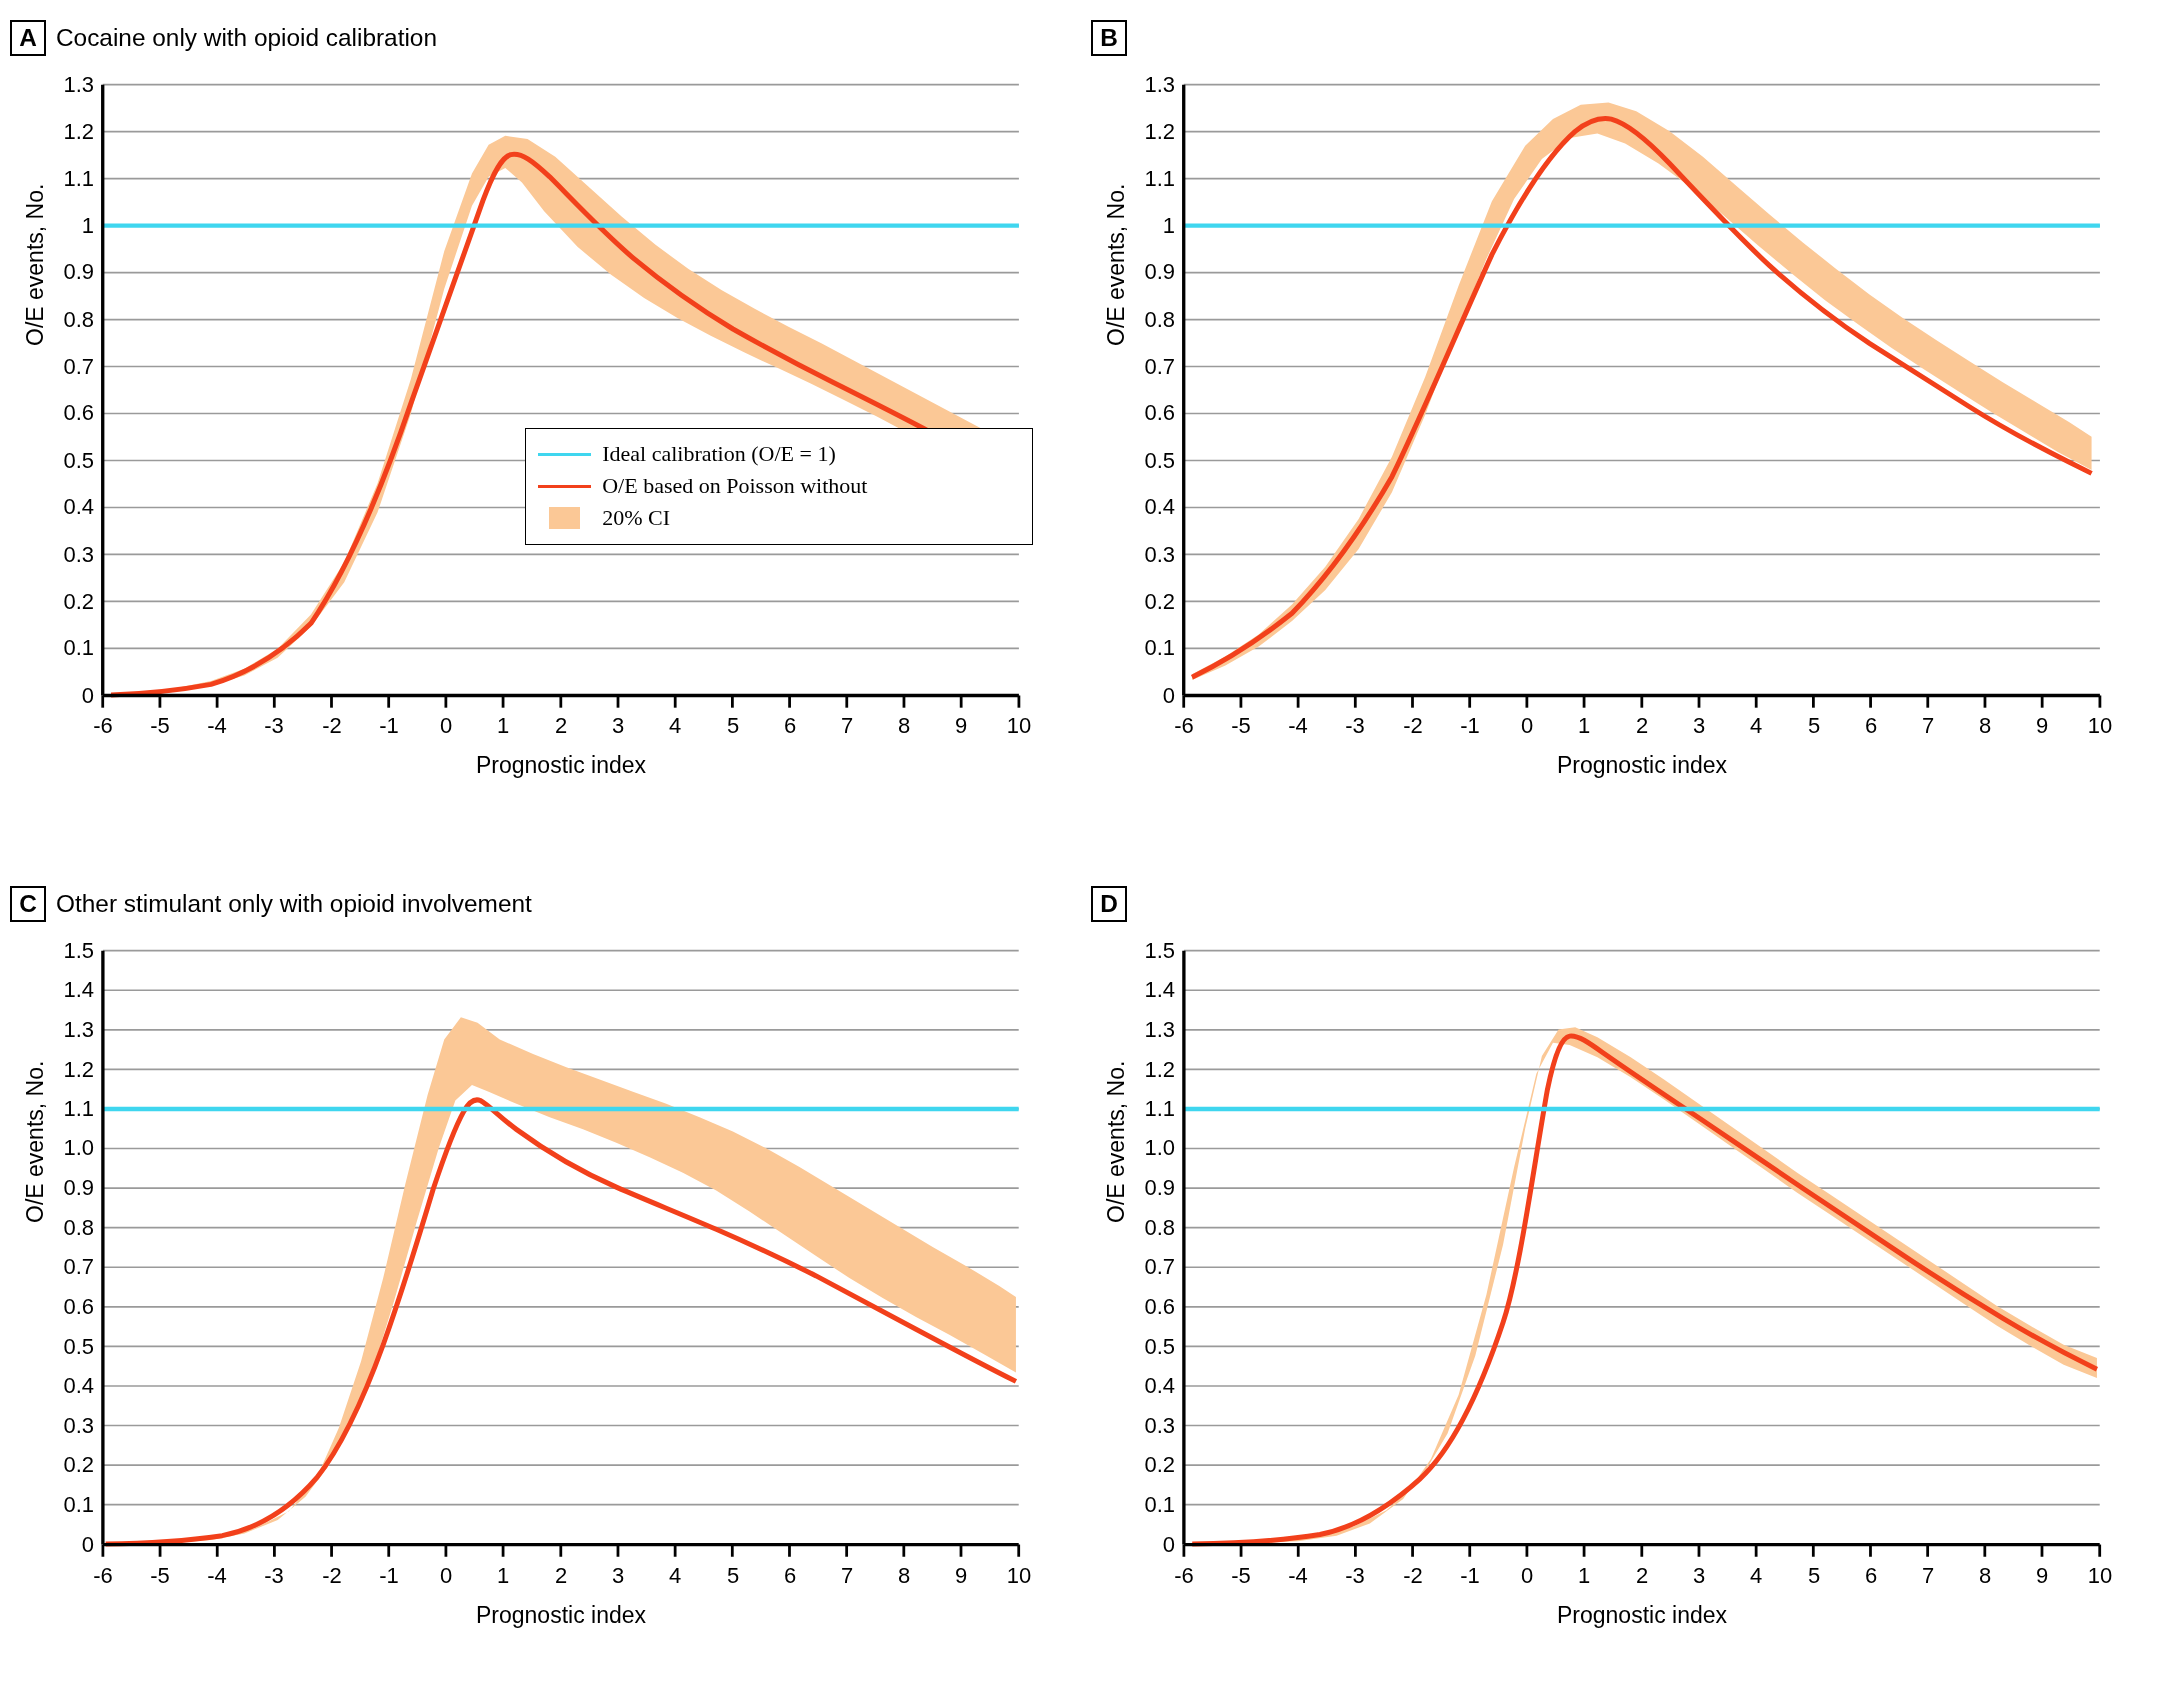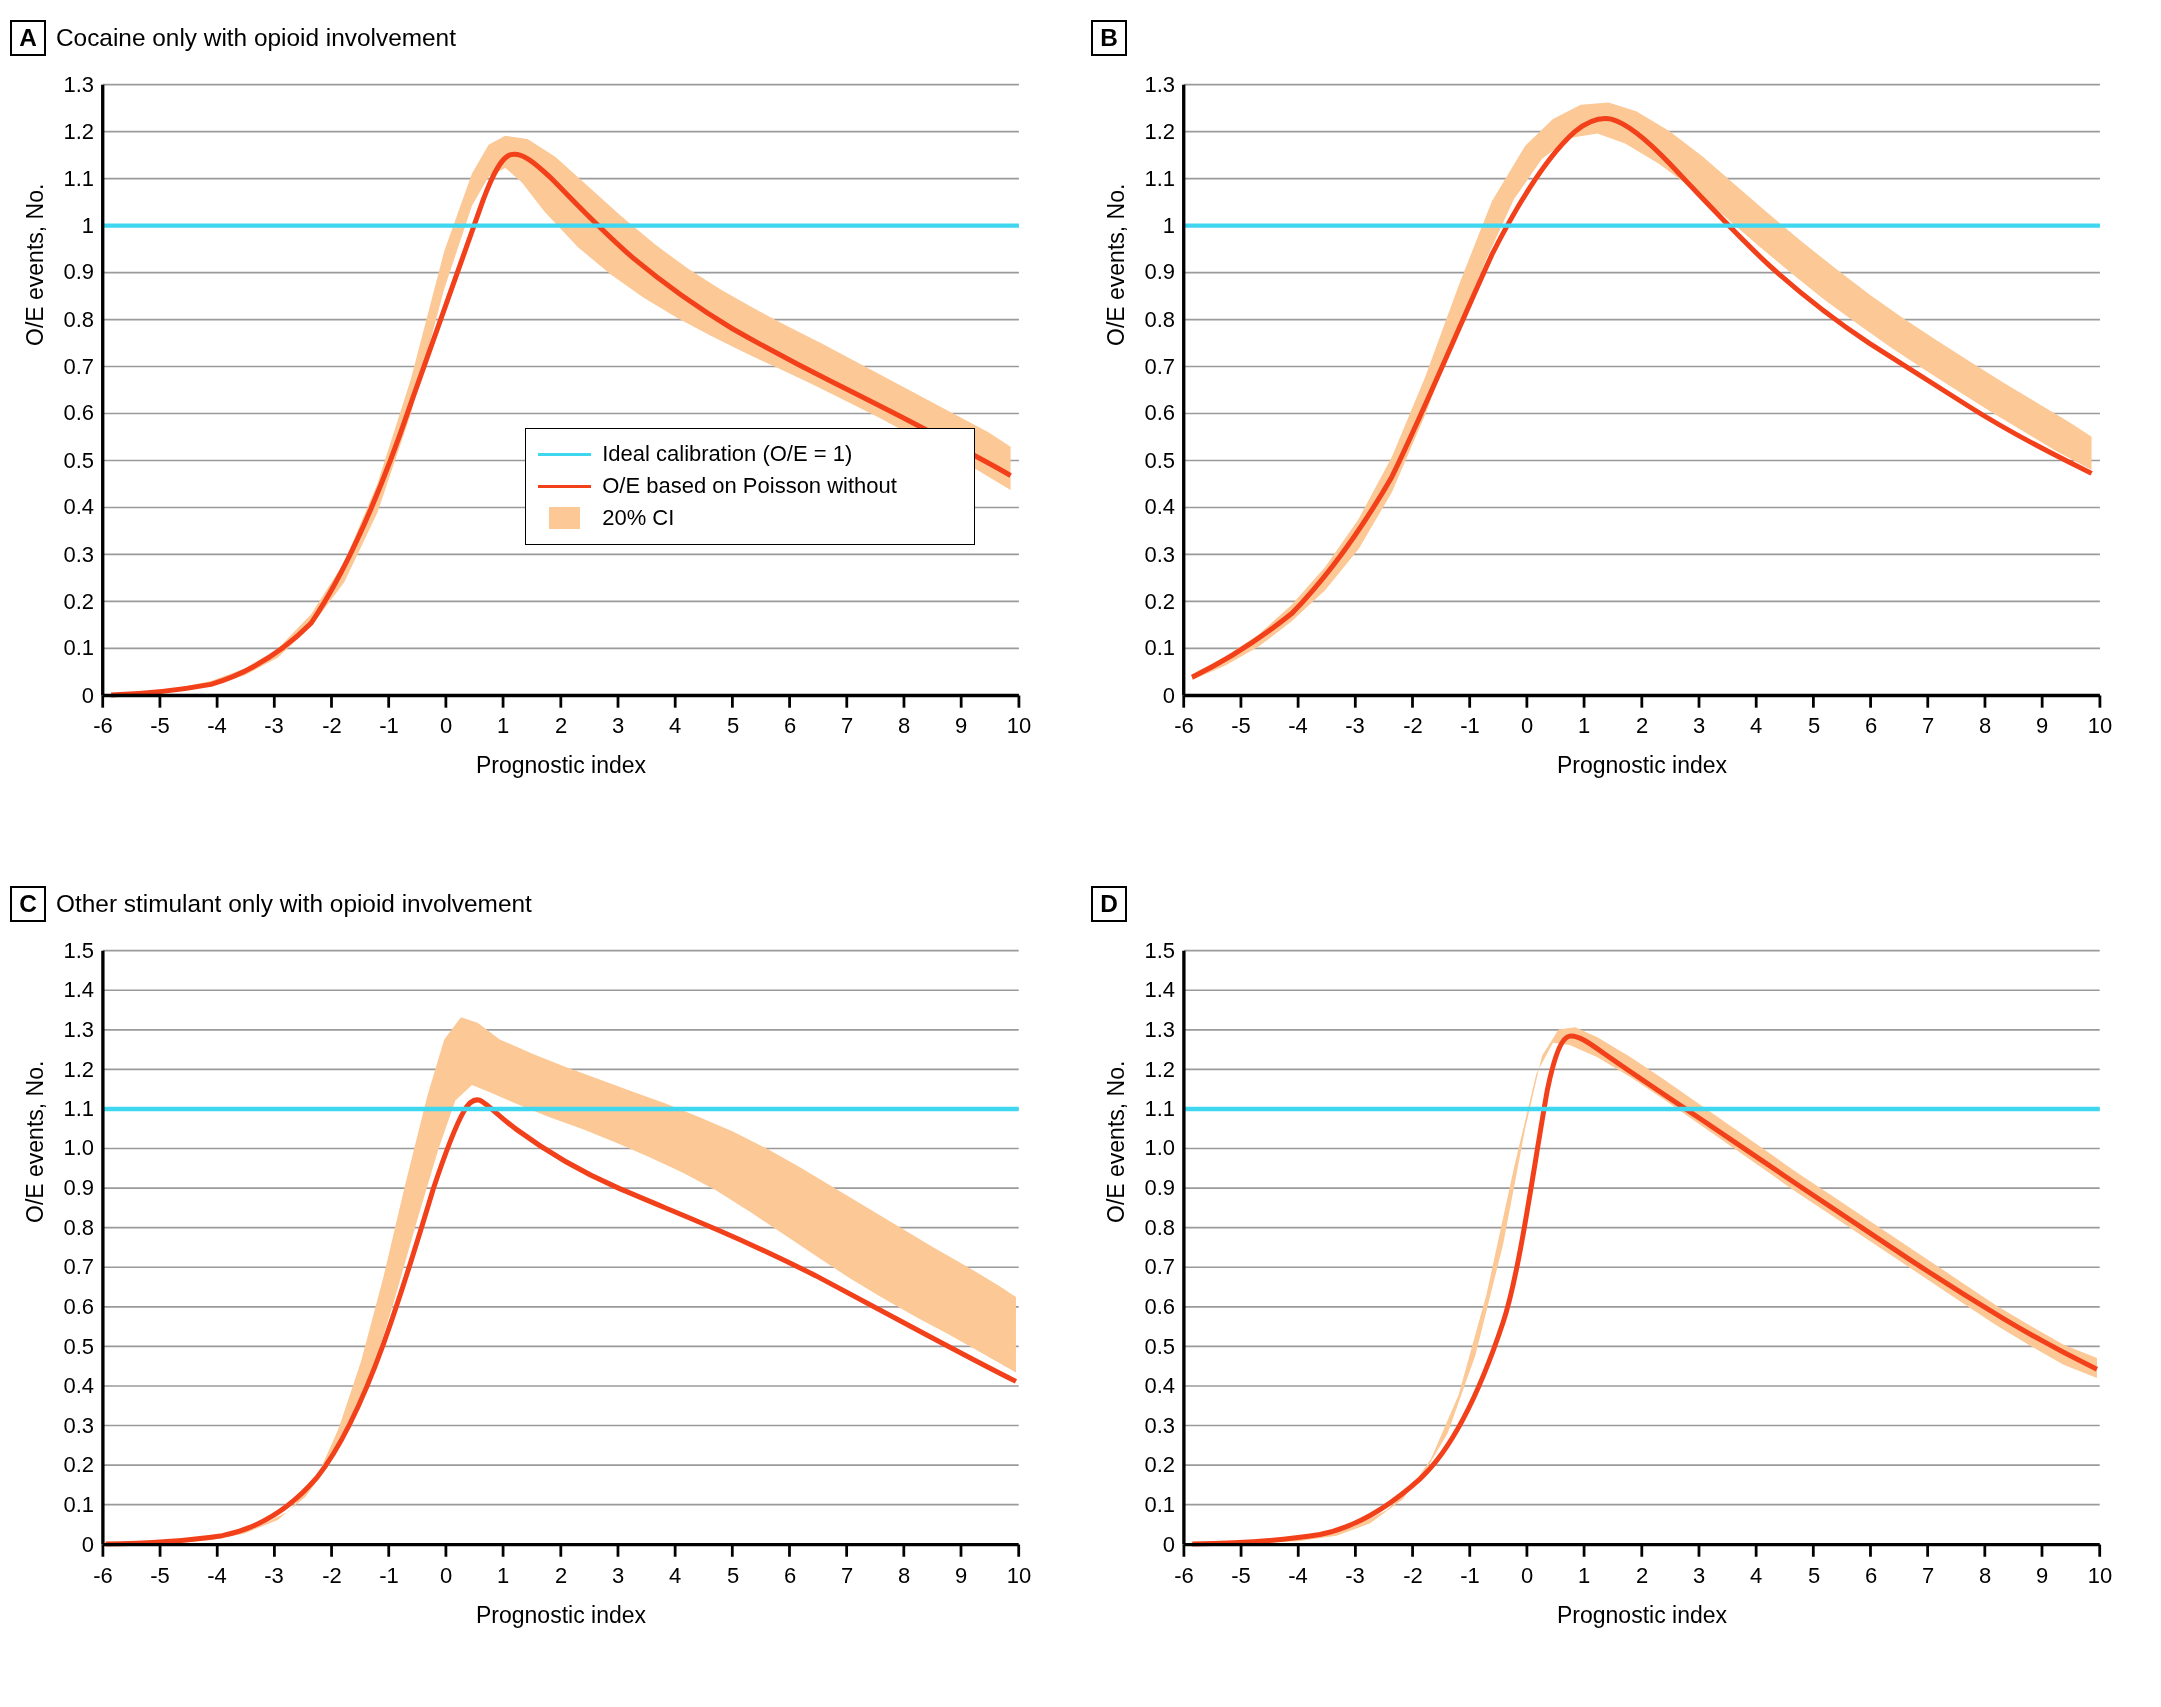--- a/index.html
+++ b/index.html
@@ -37,21 +37,21 @@
 </style>
 </head>
 <body>
 
 <div class="page">
   <div class="grid">
 
     <div class="panel">
       <div class="panel-head">
         <div class="panel-letter">A</div>
-        <div class="panel-title">Cocaine only with opioid involvement</div>
+        <div class="panel-title">Cocaine only with opioid calibration</div>
       </div>
       <div class="plotwrap">
         <div class="ylabel" style="left:22px;top:278px;">O/E events, No.</div>
         <svg width="1055" height="733" viewBox="0 0 1900 1320">
 
           <g stroke="#9a9a9a" stroke-width="3">
             <line x1="185" y1="30" x2="1835" y2="30"></line>
             <line x1="185" y1="114.6" x2="1835" y2="114.6"></line>
             <line x1="185" y1="199.2" x2="1835" y2="199.2"></line>
             <line x1="185" y1="283.8" x2="1835" y2="283.8"></line>
@@ -124,21 +124,21 @@
         <div class="xtick" style="left:675px;top:645px;">4</div>
         <div class="xtick" style="left:733px;top:645px;">5</div>
         <div class="xtick" style="left:790px;top:645px;">6</div>
         <div class="xtick" style="left:847px;top:645px;">7</div>
         <div class="xtick" style="left:904px;top:645px;">8</div>
         <div class="xtick" style="left:961px;top:645px;">9</div>
         <div class="xtick" style="left:1019px;top:645px;">10</div>
 
         <div class="xlabel" style="left:103px;top:684px;width:916px;">Prognostic index</div>
 
-        <div class="legend-box" style="left:525px;top:360px;width:450px;">
+        <div class="legend-box" style="left:525px;top:360px;width:508px;font-family:Liberation Serif, serif;">
           <div class="legend-row">
             <span class="swatch-line"></span>
             <span class="legend-text">Ideal calibration (O/E = 1)</span>
           </div>
           <div class="legend-row">
             <span class="swatch-line red"></span>
             <span class="legend-text">O/E based on Poisson without</span>
           </div>
           <div class="legend-row">
             <span class="swatch-band"></span>

